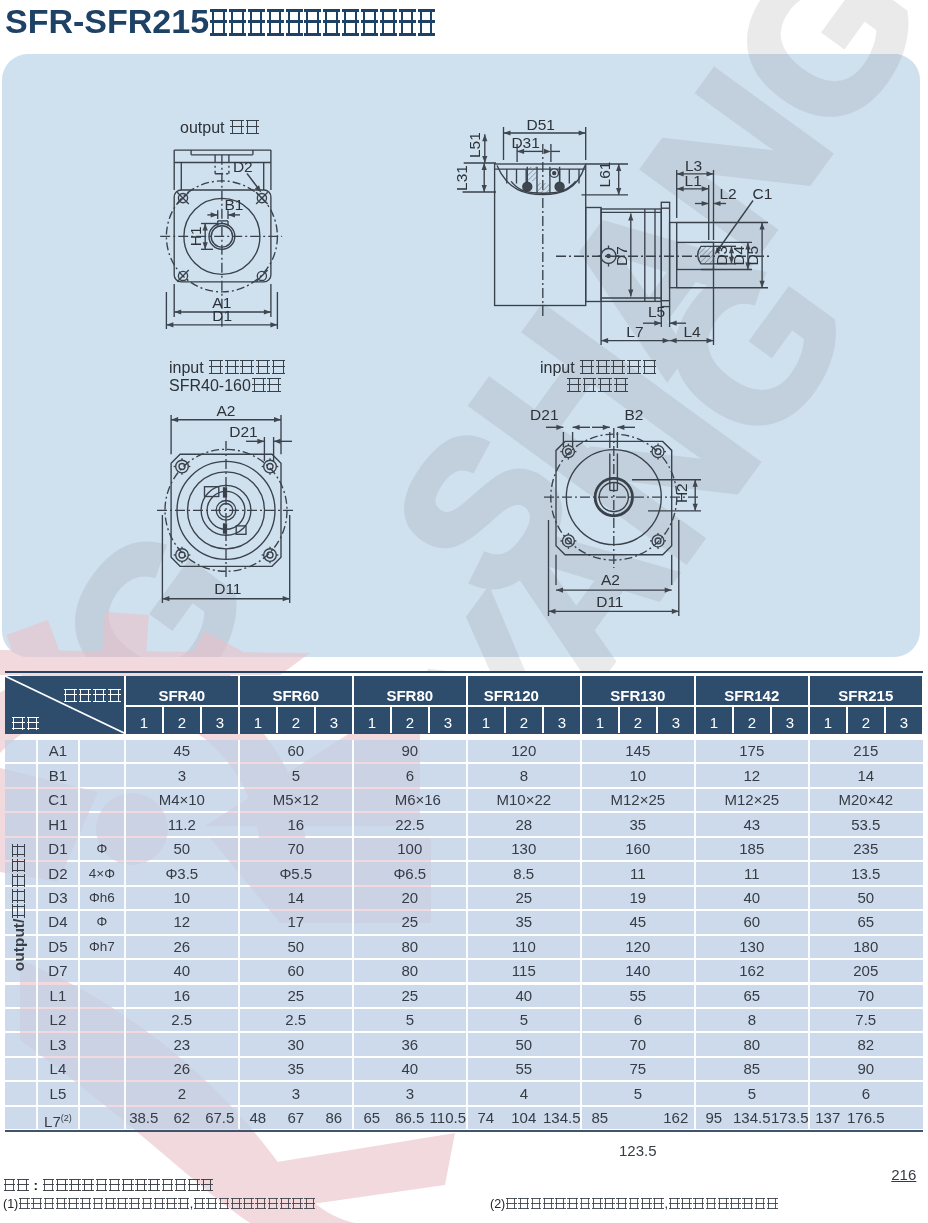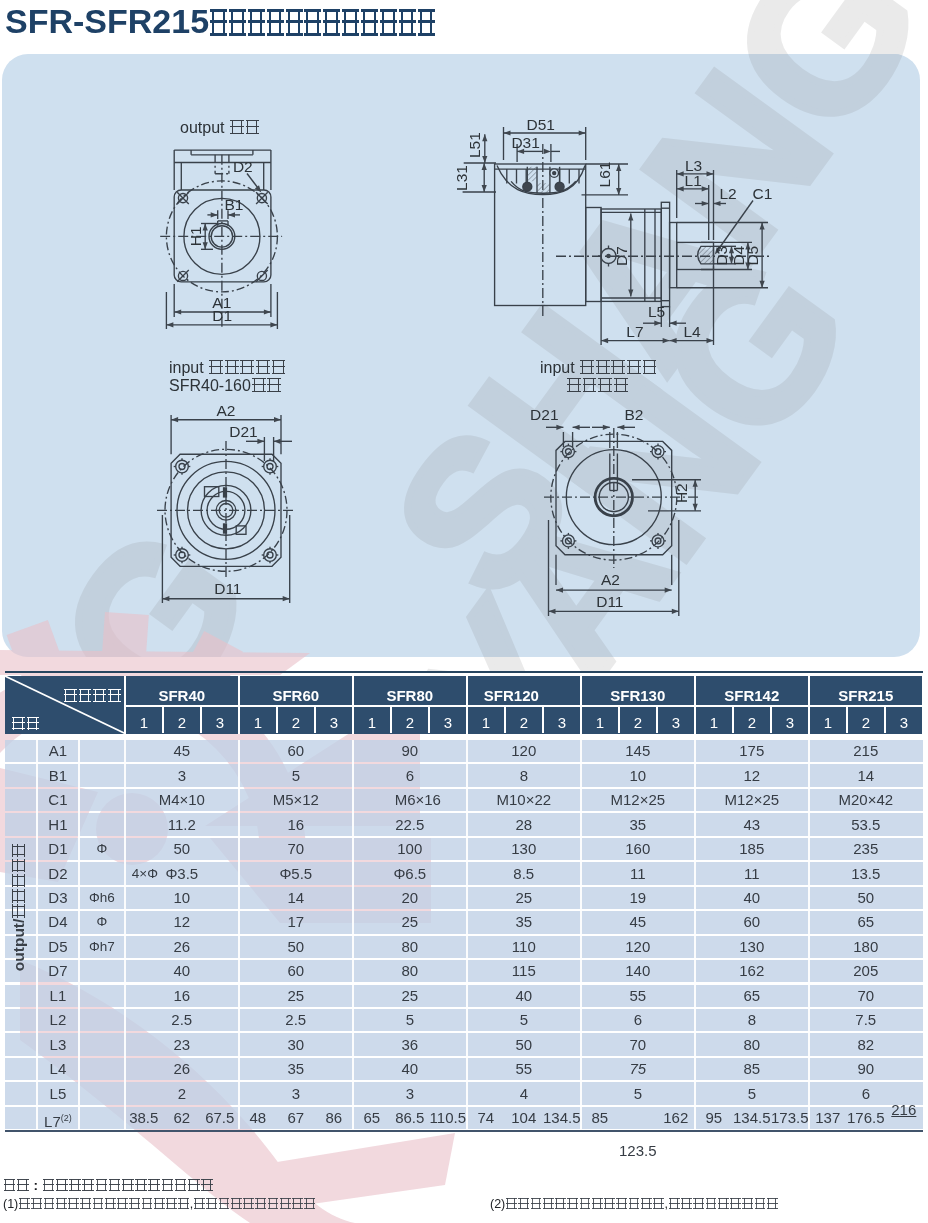--- a/index.html
+++ b/index.html
@@ -511,21 +511,21 @@
 <div class="bc" style="left:36.8px;top:840.0px;width:42.3px;">D1</div>
 <div class="bc" style="left:79.1px;top:840.0px;width:45.7px;font-size:13.5px;">Φ</div>
 <div class="bc" style="left:124.8px;top:840.0px;width:114.0px;">50</div>
 <div class="bc" style="left:238.8px;top:840.0px;width:114.0px;">70</div>
 <div class="bc" style="left:352.8px;top:840.0px;width:114.0px;">100</div>
 <div class="bc" style="left:466.8px;top:840.0px;width:114.0px;">130</div>
 <div class="bc" style="left:580.8px;top:840.0px;width:114.0px;">160</div>
 <div class="bc" style="left:694.8px;top:840.0px;width:114.0px;">185</div>
 <div class="bc" style="left:808.8px;top:840.0px;width:114.0px;">235</div>
 <div class="bc" style="left:36.8px;top:864.5px;width:42.3px;">D2</div>
-<div class="bc" style="left:79.1px;top:864.5px;width:45.7px;font-size:13.5px;padding-left:43px;">4×Φ</div>
+<div class="bc" style="left:79.1px;top:864.5px;width:45.7px;font-size:13.5px;">4×Φ</div>
 <div class="bc" style="left:124.8px;top:864.5px;width:114.0px;">Φ3.5</div>
 <div class="bc" style="left:238.8px;top:864.5px;width:114.0px;">Φ5.5</div>
 <div class="bc" style="left:352.8px;top:864.5px;width:114.0px;">Φ6.5</div>
 <div class="bc" style="left:466.8px;top:864.5px;width:114.0px;">8.5</div>
 <div class="bc" style="left:580.8px;top:864.5px;width:114.0px;">11</div>
 <div class="bc" style="left:694.8px;top:864.5px;width:114.0px;">11</div>
 <div class="bc" style="left:808.8px;top:864.5px;width:114.0px;">13.5</div>
 <div class="bc" style="left:36.8px;top:888.9px;width:42.3px;">D3</div>
 <div class="bc" style="left:79.1px;top:888.9px;width:45.7px;font-size:13.5px;">Φh6</div>
 <div class="bc" style="left:124.8px;top:888.9px;width:114.0px;">10</div>
@@ -583,21 +583,21 @@
 <div class="bc" style="left:352.8px;top:1035.6px;width:114.0px;">36</div>
 <div class="bc" style="left:466.8px;top:1035.6px;width:114.0px;">50</div>
 <div class="bc" style="left:580.8px;top:1035.6px;width:114.0px;">70</div>
 <div class="bc" style="left:694.8px;top:1035.6px;width:114.0px;">80</div>
 <div class="bc" style="left:808.8px;top:1035.6px;width:114.0px;">82</div>
 <div class="bc" style="left:36.8px;top:1060.1px;width:42.3px;">L4</div>
 <div class="bc" style="left:124.8px;top:1060.1px;width:114.0px;">26</div>
 <div class="bc" style="left:238.8px;top:1060.1px;width:114.0px;">35</div>
 <div class="bc" style="left:352.8px;top:1060.1px;width:114.0px;">40</div>
 <div class="bc" style="left:466.8px;top:1060.1px;width:114.0px;">55</div>
-<div class="bc" style="left:580.8px;top:1060.1px;width:114.0px;font-style:italic;">75</div>
+<div class="bc" style="left:580.8px;top:1060.1px;width:114.0px;">75</div>
 <div class="bc" style="left:694.8px;top:1060.1px;width:114.0px;">85</div>
 <div class="bc" style="left:808.8px;top:1060.1px;width:114.0px;">90</div>
 <div class="bc" style="left:36.8px;top:1084.5px;width:42.3px;">L5</div>
 <div class="bc" style="left:124.8px;top:1084.5px;width:114.0px;">2</div>
 <div class="bc" style="left:238.8px;top:1084.5px;width:114.0px;">3</div>
 <div class="bc" style="left:352.8px;top:1084.5px;width:114.0px;">3</div>
 <div class="bc" style="left:466.8px;top:1084.5px;width:114.0px;">4</div>
 <div class="bc" style="left:580.8px;top:1084.5px;width:114.0px;">5</div>
 <div class="bc" style="left:694.8px;top:1084.5px;width:114.0px;">5</div>
 <div class="bc" style="left:808.8px;top:1084.5px;width:114.0px;">6</div>
@@ -615,19 +615,19 @@
 <div class="bc" style="left:504.8px;top:1109.0px;width:38.0px;">104</div>
 <div class="bc" style="left:542.8px;top:1109.0px;width:38.0px;">134.5</div>
 <div class="bc" style="left:580.8px;top:1109.0px;width:38.0px;">85</div>
 <div class="bc" style="left:618.8px;top:1109.0px;width:38.0px;margin-top:33px;">123.5</div>
 <div class="bc" style="left:656.8px;top:1109.0px;width:38.0px;">162</div>
 <div class="bc" style="left:694.8px;top:1109.0px;width:38.0px;">95</div>
 <div class="bc" style="left:732.8px;top:1109.0px;width:38.0px;">134.5</div>
 <div class="bc" style="left:770.8px;top:1109.0px;width:38.0px;">173.5</div>
 <div class="bc" style="left:808.8px;top:1109.0px;width:38.0px;">137</div>
 <div class="bc" style="left:846.8px;top:1109.0px;width:38.0px;">176.5</div>
-<div class="bc" style="left:884.8px;top:1101px;width:38.0px;text-decoration:underline;">216</div>
+<div class="bc" style="left:884.8px;top:1166px;width:38.0px;text-decoration:underline;">216</div>
 <div style="position:absolute;left:5px;top:1130.2px;width:918px;height:2px;background:#41546b;z-index:3"></div>
 
 <div style="position:absolute;left:3px;top:1178px;font-size:13.5px;color:#16181c;z-index:4;font-weight:bold"><i class="cj"></i><i class="cj"></i><span style="padding:0 4px">:</span><i class="cj"></i><i class="cj"></i><i class="cj"></i><i class="cj"></i><i class="cj"></i><i class="cj"></i><i class="cj"></i><i class="cj"></i><i class="cj"></i><i class="cj"></i><i class="cj"></i><i class="cj"></i><i class="cj"></i></div>
 
 <div style="position:absolute;left:3px;top:1197px;font-size:12.5px;color:#202327;z-index:4">(1)<i class="cj"></i><i class="cj"></i><i class="cj"></i><i class="cj"></i><i class="cj"></i><i class="cj"></i><i class="cj"></i><i class="cj"></i><i class="cj"></i><i class="cj"></i><i class="cj"></i><i class="cj"></i><i class="cj"></i><i class="cj"></i>,<i class="cj"></i><i class="cj"></i><i class="cj"></i><i class="cj"></i><i class="cj"></i><i class="cj"></i><i class="cj"></i><i class="cj"></i><i class="cj"></i><i class="cj"></i></div>
 
 <div style="position:absolute;left:490px;top:1197px;font-size:12.5px;color:#202327;z-index:4">(2)<i class="cj"></i><i class="cj"></i><i class="cj"></i><i class="cj"></i><i class="cj"></i><i class="cj"></i><i class="cj"></i><i class="cj"></i><i class="cj"></i><i class="cj"></i><i class="cj"></i><i class="cj"></i><i class="cj"></i>,<i class="cj"></i><i class="cj"></i><i class="cj"></i><i class="cj"></i><i class="cj"></i><i class="cj"></i><i class="cj"></i><i class="cj"></i><i class="cj"></i></div>
 </body></html>

